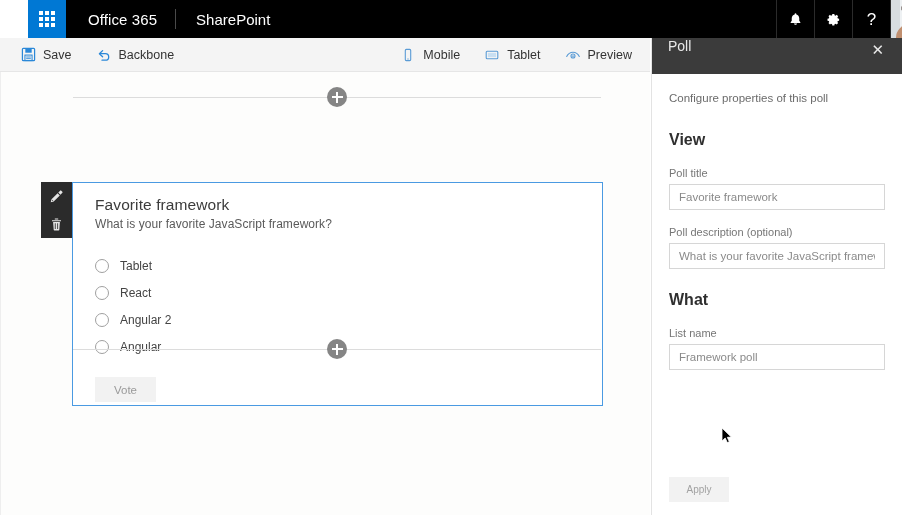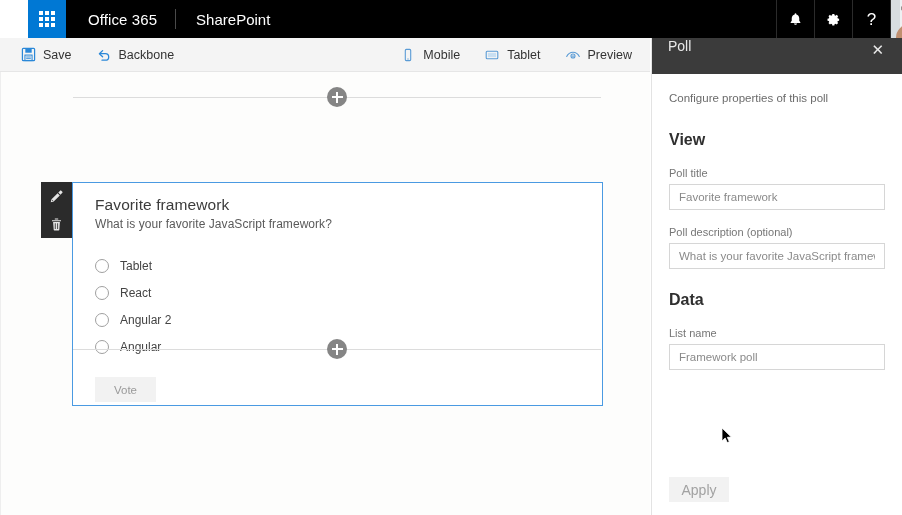--- a/index.html
+++ b/index.html
@@ -245,21 +245,21 @@
     font-size: 11.5px; color: #8a8a8a;
     padding: 0 9px;
     font-family: "Liberation Sans", sans-serif;
     outline: none;
   }
   .pane-group-data { margin-top: 22px; }
   .apply-btn {
     position: absolute; left: 17px; bottom: 13px;
     width: 60px; height: 25px;
     background: #f2f2f2; border: none;
-    font-size: 14px; color: #a2a2a2;
+    font-size: 10px; color: #a2a2a2;
     font-family: "Liberation Sans", sans-serif;
     cursor: pointer;
   }
 
   
   .mouse-cursor {
     position: absolute; left: 721px; top: 427px;
     width: 12px; height: 18px;
     pointer-events: none; z-index: 60;
   }
@@ -449,21 +449,21 @@
         <input class="field-input" type="text" value="Favorite framework" style="">
       </div>
 
       <div class="field">
         <div class="field-label">Poll description (optional)</div>
         <input class="field-input" type="text" value="What is your favorite JavaScript framework?" style="">
       </div>
     </div>
 
     <div class="pane-group-data">
-      <div class="pane-group-title">Data</div>
+      <div class="pane-group-title">What</div>
 
       <div class="field">
         <div class="field-label">List name</div>
         <input class="field-input" type="text" value="Framework poll" style="">
       </div>
     </div>
   </div>
 
   <button class="apply-btn">Apply</button>
 </div>

